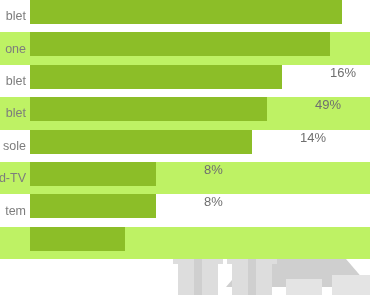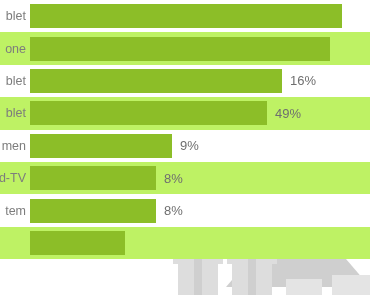--- a/index.html
+++ b/index.html
@@ -51,21 +51,22 @@
     white-space:nowrap;
     overflow:hidden;
     direction:rtl;
     letter-spacing:0px;
   }
   .bar-area{
     position:relative;
     flex:1 1 auto;
     height:100%;
     display:flex;
-    align-items:center;
+    align-items:flex-start;
+    gap:40px;
   }
   .bar{
     height:24px;
     background:#8cbe28;
     flex:0 0 auto;
   }
   .bar-value{
     font-size:13px;
     color:#6f6f6f;
     margin-left:8px;
@@ -135,29 +136,29 @@
     </div>
 
     <div class="row alt">
       <div class="row-label">blet</div>
       <div class="bar-area">
         <div class="bar" style="width:237px"></div>
         <div class="bar-value">49%</div>
       </div>
     </div>
 
+    <div class="row">
+      <div class="row-label">sole</div>
+      <div class="bar-area">
+        <div class="bar" style="width:222px"></div>
+        <div class="bar-value">14%</div>
+      </div>
+    </div>
 
 
-    <div class="row">
-      <div class="row-label">men</div>
-      <div class="bar-area">
-        <div class="bar" style="width:142px"></div>
-        <div class="bar-value">9%</div>
-      </div>
-    </div>
 
     <div class="row alt">
       <div class="row-label">d-TV</div>
       <div class="bar-area">
         <div class="bar" style="width:126px"></div>
         <div class="bar-value">8%</div>
       </div>
     </div>
 
     <div class="row">

